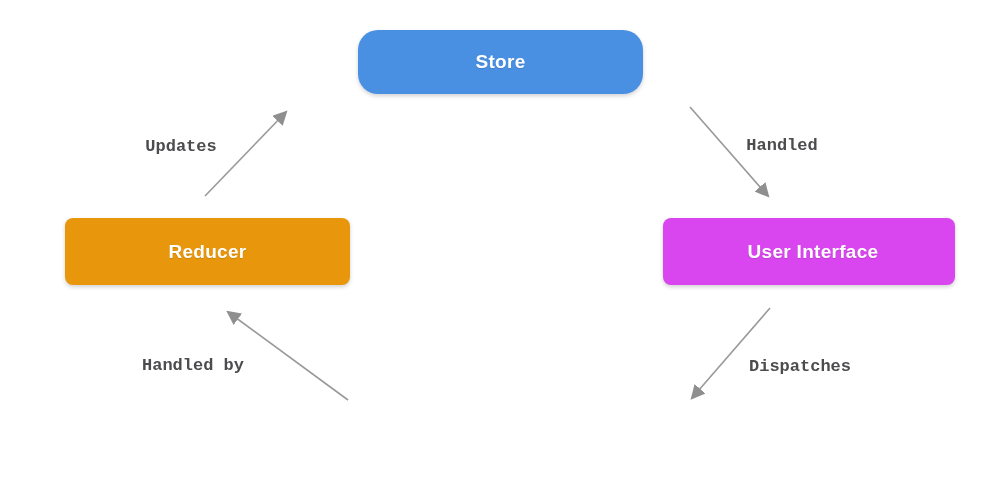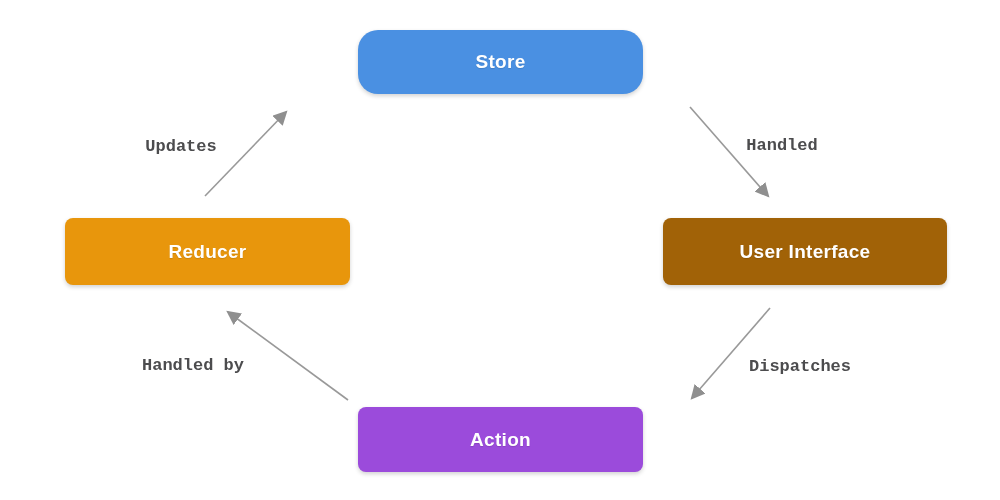--- a/index.html
+++ b/index.html
@@ -69,23 +69,22 @@
     <line x1="205" y1="196" x2="286" y2="112" marker-end="url(#arrowhead)"></line>
     <line x1="690" y1="107" x2="768" y2="196" marker-end="url(#arrowhead)"></line>
     <line x1="348" y1="400" x2="228" y2="312" marker-end="url(#arrowhead)"></line>
     <line x1="770" y1="308" x2="692" y2="398" marker-end="url(#arrowhead)"></line>
   </svg>
 
   <div class="node node-store" style="background-color: rgb(74, 144, 226);">Store</div>
 
   <div class="node node-reducer" style="background-color: rgb(232, 150, 12);">Reducer</div>
 
-  <div class="node node-user-interface" style="background-color: #a16207;">User Interface</div>
+  <div class="node node-user-interface" style="background-color: #d946ef; padding-left: 8px;">User Interface</div>
 
-  <div class="node node-action" style="background-color: rgb(155, 75, 219);">Action</div>
 
   <div class="edge-label label-defines">Handled</div>
 
   <div class="edge-label label-dispatches">Dispatches</div>
 
   <div class="edge-label label-handled-by">Handled by</div>
 
   <div class="edge-label label-updates">Updates</div>
 
 </div>

